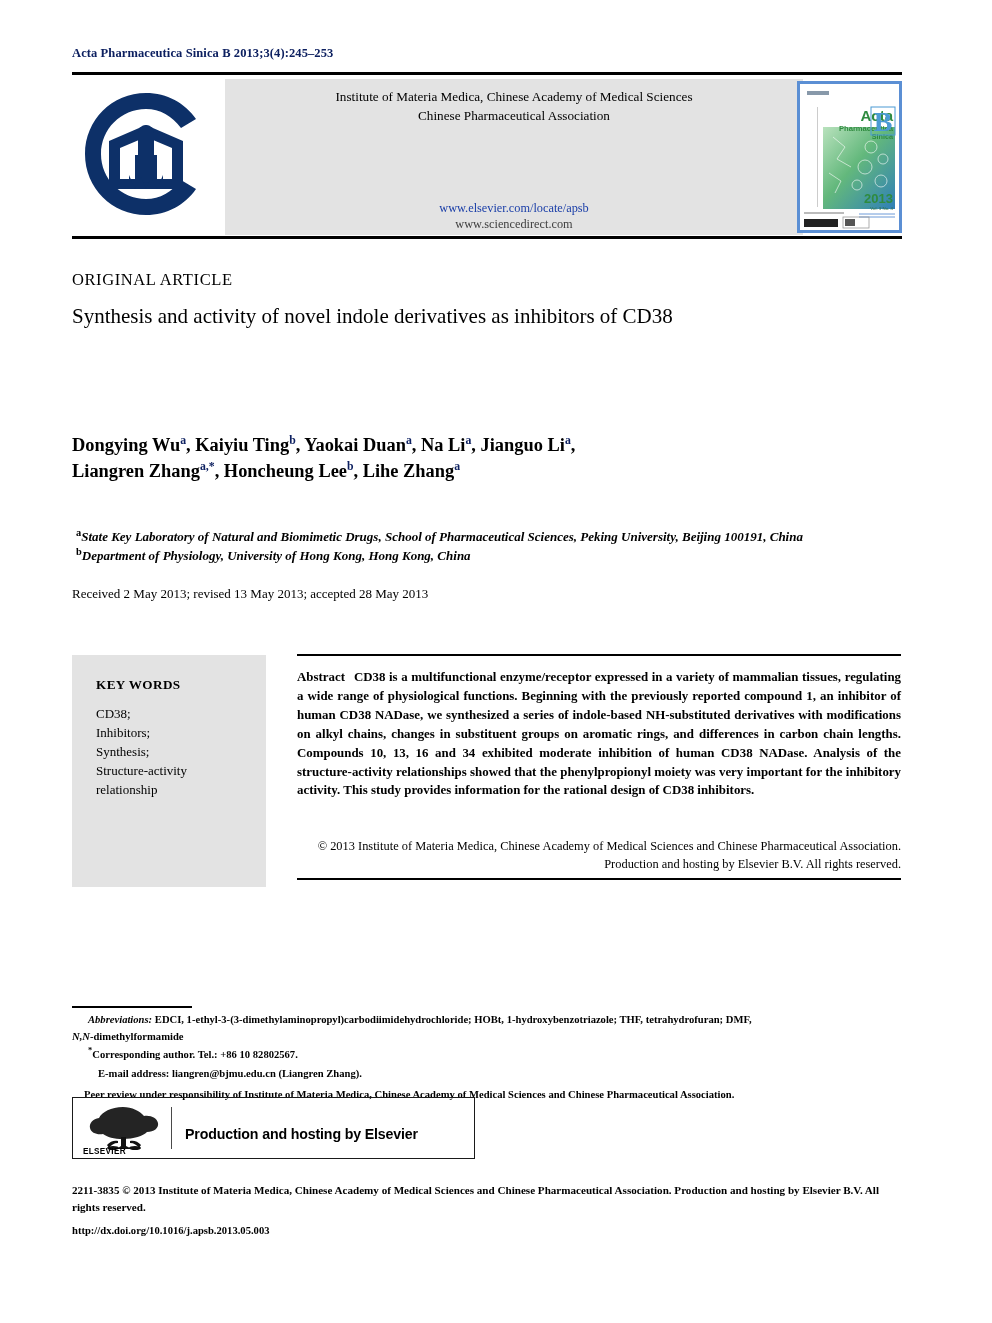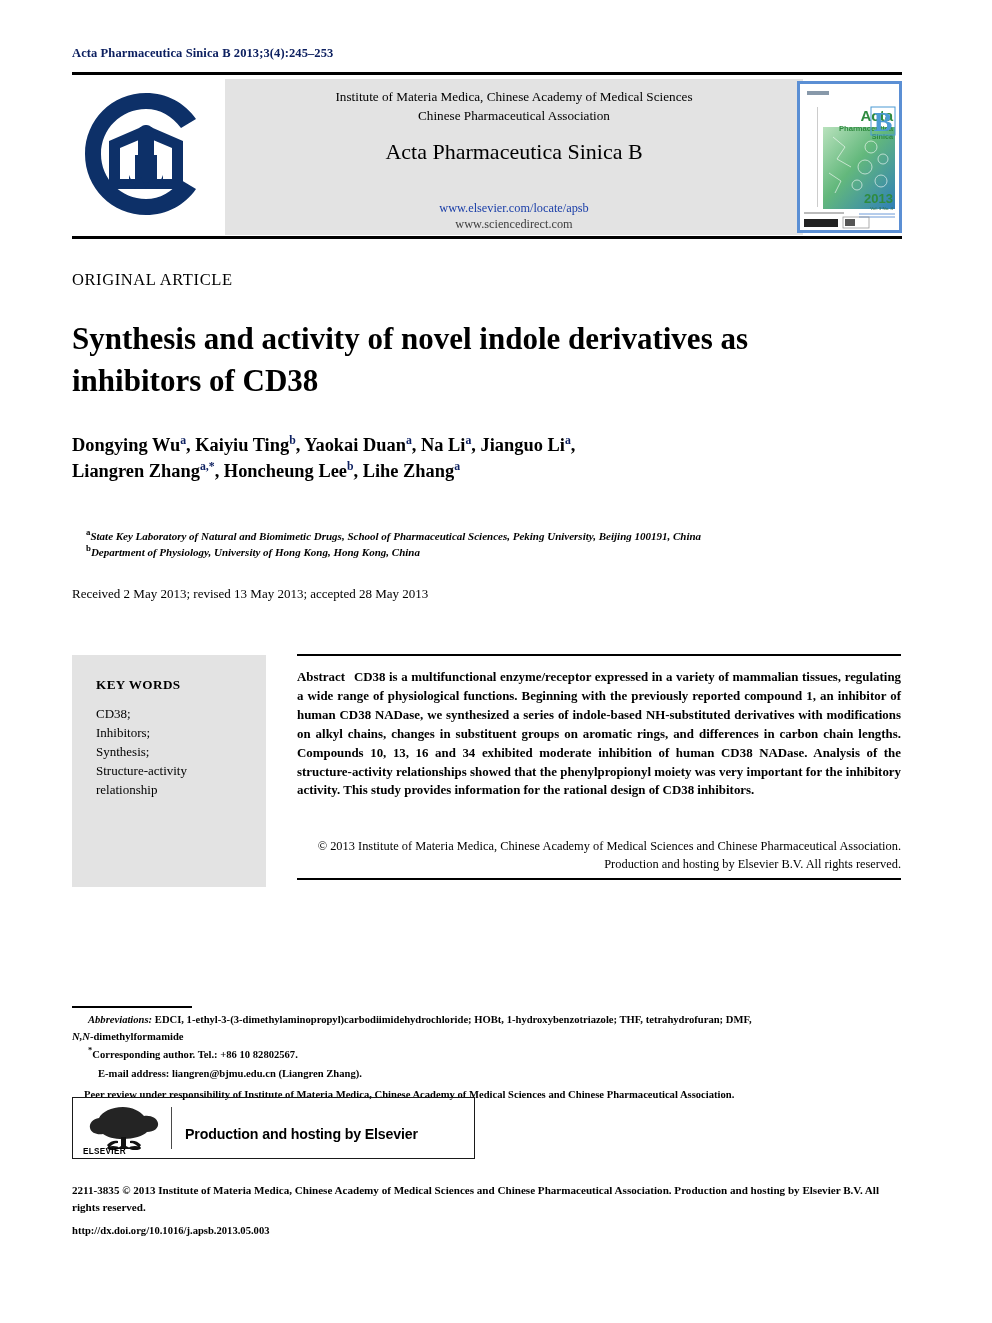--- a/index.html
+++ b/index.html
@@ -113,45 +113,45 @@
   
   .kicker {
     position: absolute;
     left: 72px; top: 270px;
     font-size: 16.5px;
     letter-spacing: 0.6px;
     text-align: center;
   }
   .title {
     position: absolute;
-    left: 72px; top: 318px;
+    left: 72px; top: 302px;
     width: 760px;
-    font-size: 31px;
-    font-weight: bold;
+    font-size: 21px;
+    font-weight: normal;
     line-height: 1.34;
   }
   .authors {
     position: absolute;
     left: 72px; top: 432px;
     width: 800px;
     font-size: 18.4px;
     font-weight: bold;
     line-height: 1.42;
   }
   .authors sup {
     color: #0d2060;
     font-size: 0.64em;
     vertical-align: super;
     line-height: 0;
   }
   .affils {
     position: absolute;
-    left: 86px; top: 528px;
+    left: 76px; top: 528px;
     width: 840px;
-    font-size: 11px;
+    font-size: 13px;
     font-style: italic;
     font-weight: bold;
     line-height: 1.46;
   }
   .affils sup {
     font-style: normal;
     font-size: 0.8em;
     vertical-align: super;
     line-height: 0;
   }
@@ -315,21 +315,20 @@
           <path d="M74 8 C40 8 13 35 13 69 C13 103 40 130 74 130 C95 130 113 120 124 104 L109 95 C100 107 88 114 74 114 C49 114 29 94 29 69 C29 44 49 24 74 24 C88 24 100 31 109 43 L124 34 C113 18 95 8 74 8 Z"></path>
           <path d="M74 40 L37 56 L37 104 L111 104 L111 56 Z M74 52 L100 63 L100 94 L85 94 L85 70 L63 70 L63 94 L48 94 L48 63 Z"></path>
           <rect x="66" y="40" width="16" height="58" rx="8"></rect>
           <path d="M57 90 L63 104 L69 92 L74 104 L79 92 L85 104 L91 90 L91 104 L57 104 Z"></path>
         </g>
       </svg>
     </div>
 
     <div class="mast-line1">Institute of Materia Medica, Chinese Academy of Medical Sciences</div>
     <div class="mast-line2">Chinese Pharmaceutical Association</div>
-    <div class="mast-title">Acta Pharmaceutica Sinica B</div>
     <div class="mast-url1">www.elsevier.com/locate/apsb</div>
     <div class="mast-url2">www.sciencedirect.com</div>
 
     <div class="cover-box">
       <svg width="105" height="152" viewBox="0 0 105 152" xmlns="http://www.w3.org/2000/svg">
         <rect x="0" y="0" width="105" height="152" fill="#5b8fd4"></rect>
         <rect x="3" y="3" width="99" height="146" fill="#ffffff"></rect>
         <rect x="7" y="7" width="91" height="14" fill="#ffffff"></rect>
         <rect x="10" y="10" width="22" height="4" fill="#8899aa"></rect>
         <rect x="7" y="24" width="91" height="104" fill="#ffffff"></rect>

